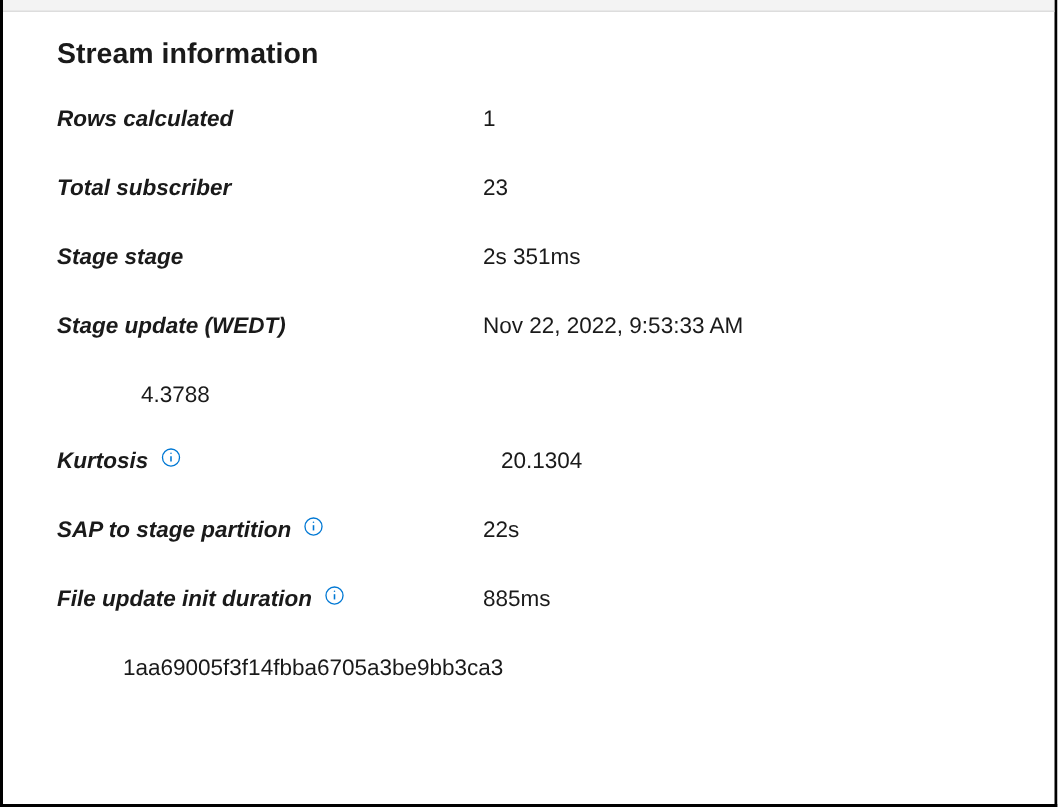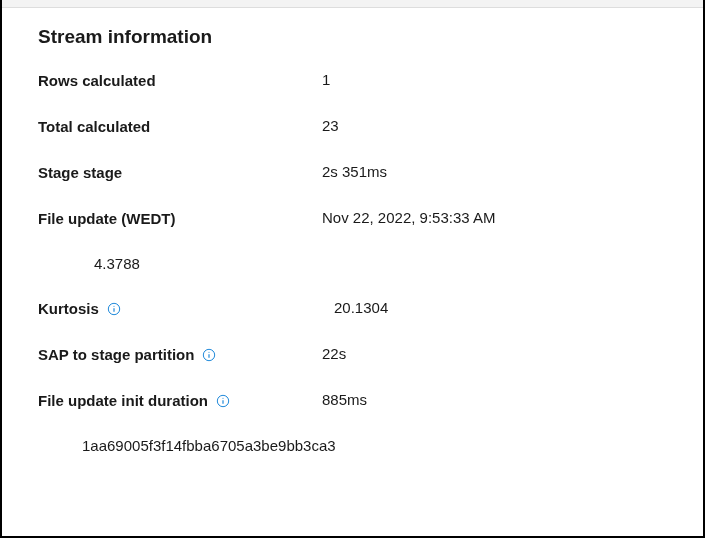--- a/index.html
+++ b/index.html
@@ -36,23 +36,23 @@
       margin-bottom: 22px;
     }
     .row {
       display: flex;
       align-items: flex-start;
       margin-bottom: 24px;
     }
     .label-col {
       width: 240px;
       display: flex;
-      align-items: center;
       gap: 8px;
       min-height: 22px;
+      font-style: italic;
     }
     .label {
       font-size: 15px;
       font-weight: 600;
       color: #1a1a1a;
       line-height: 1.35;
     }
     .info-icon {
       display: inline-flex;
       align-items: center;
@@ -93,33 +93,33 @@
     <h2 class="title">Stream information</h2>
     <div id="rows">
         <div class="row">
           <div class="label-col">
             <span class="label">Rows calculated</span>
           </div>
           <div class="value-col"><span class="value">1</span></div>
         </div>
         <div class="row">
           <div class="label-col">
-            <span class="label">Total calculated</span>
+            <span class="label">Total subscriber</span>
           </div>
           <div class="value-col"><span class="value">23</span></div>
         </div>
         <div class="row">
           <div class="label-col">
             <span class="label">Stage stage</span>
           </div>
           <div class="value-col"><span class="value">2s 351ms</span></div>
         </div>
         <div class="row">
           <div class="label-col">
-            <span class="label">File update (WEDT)</span>
+            <span class="label">Stage update (WEDT)</span>
           </div>
           <div class="value-col"><span class="value">Nov 22, 2022, 9:53:33 AM</span></div>
         </div>
         <div class="row">
           <div class="value-col"><span class="value indent">4.3788</span></div>
         </div>
         <div class="row">
           <div class="label-col">
             <span class="label">Kurtosis</span>
             <span class="info-icon">

